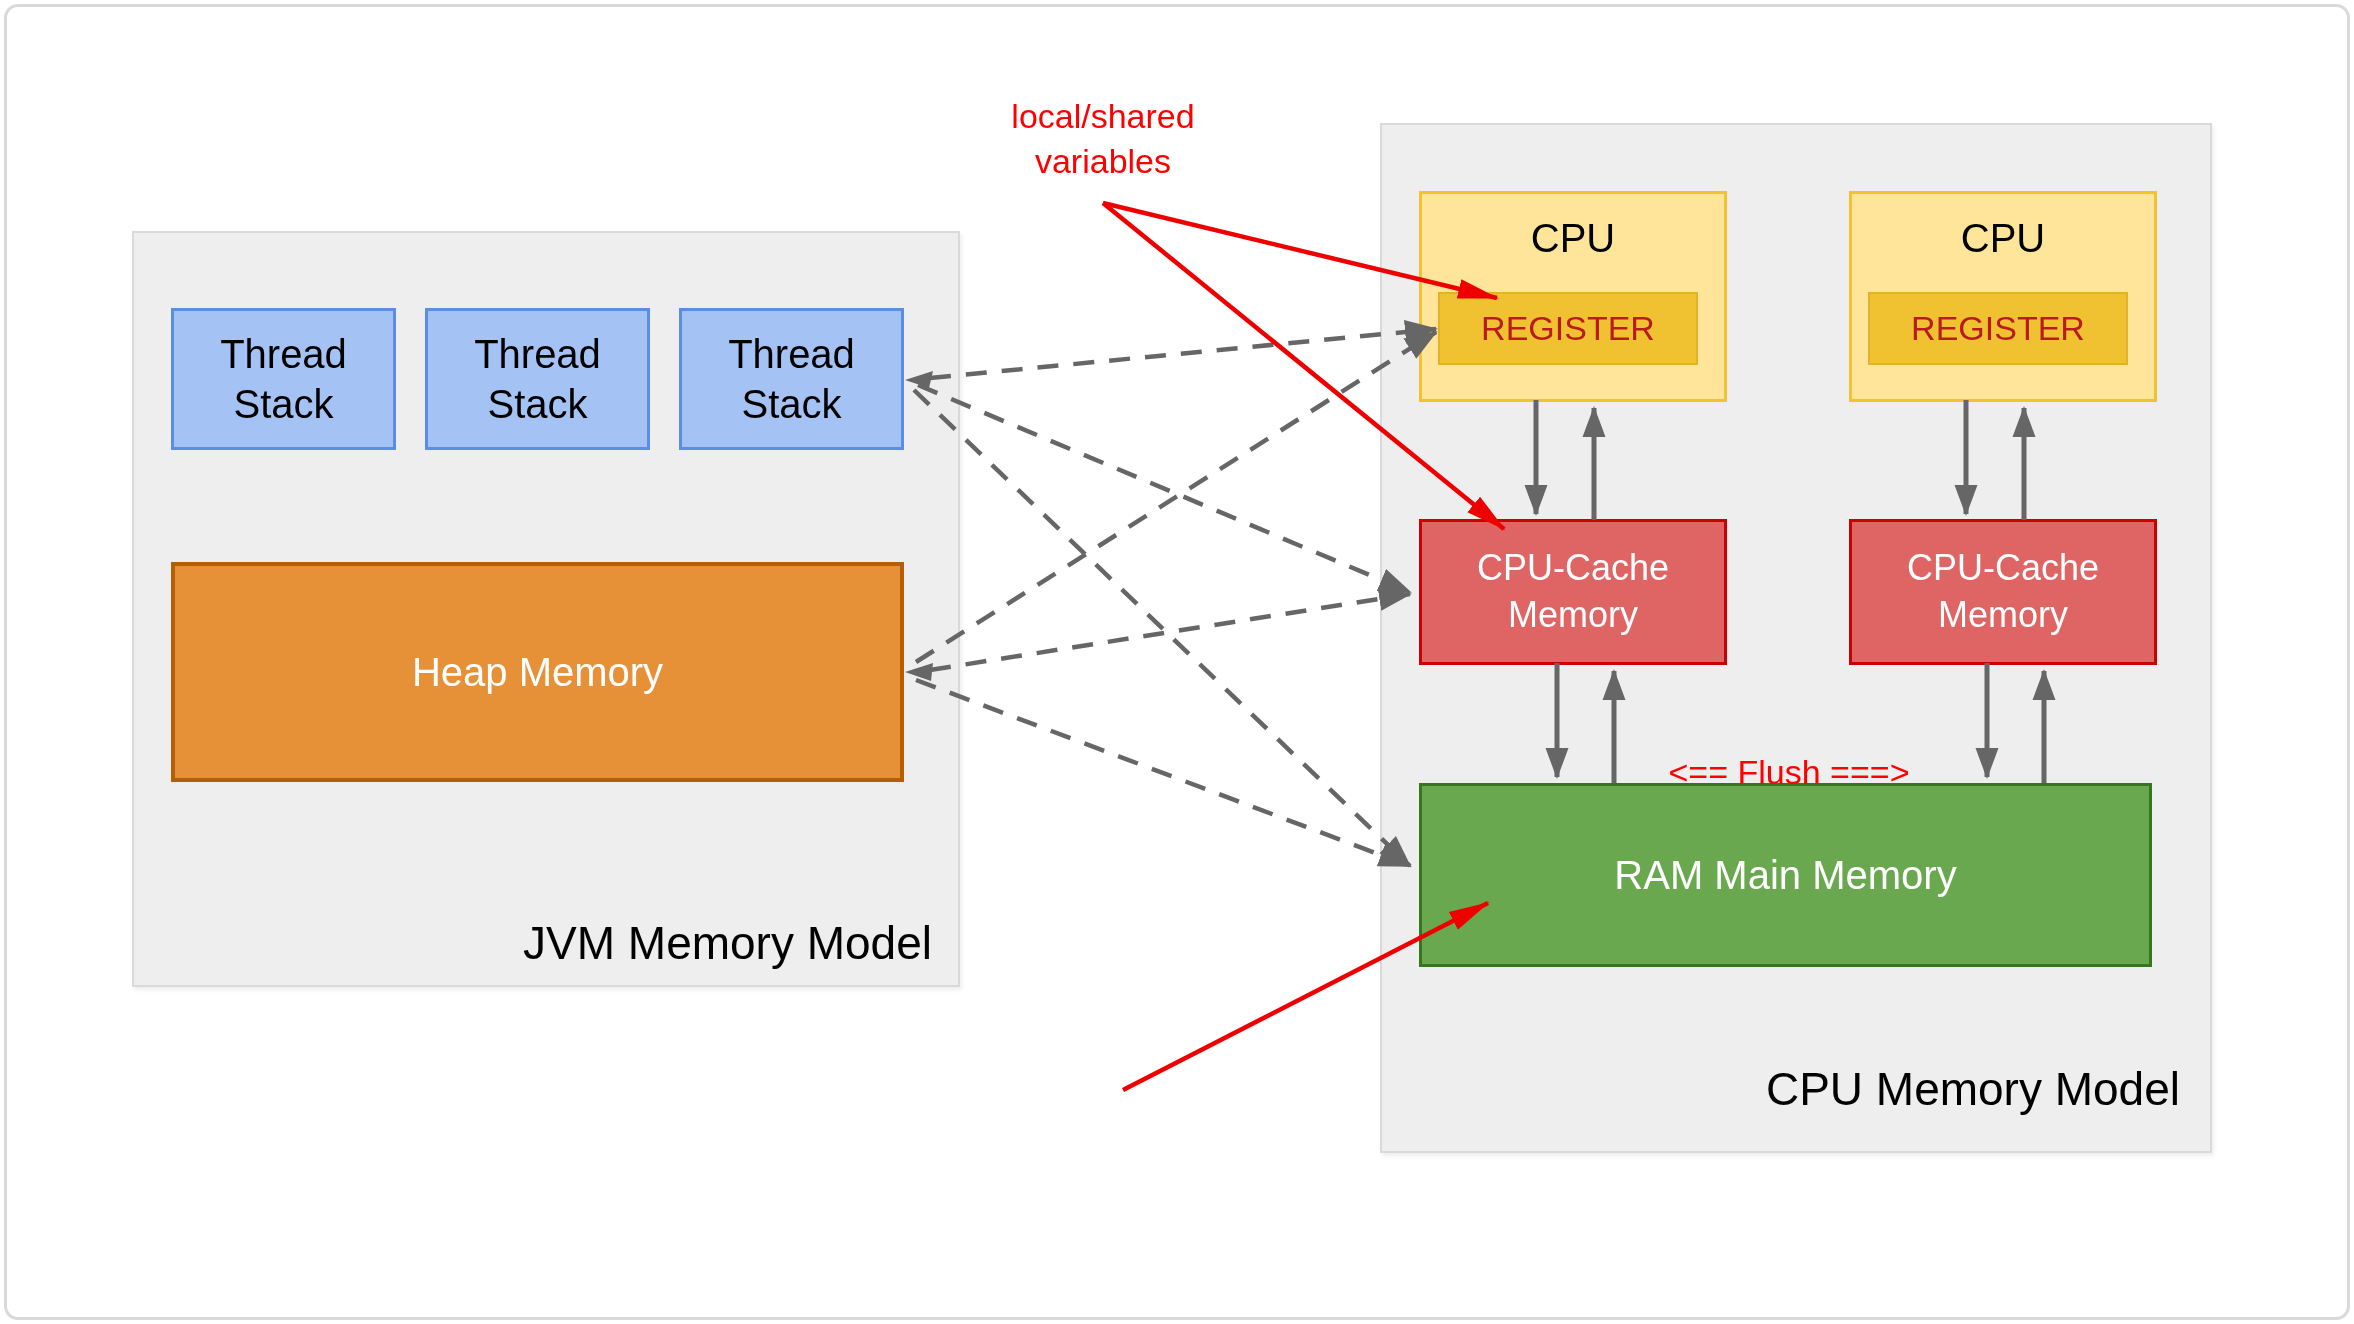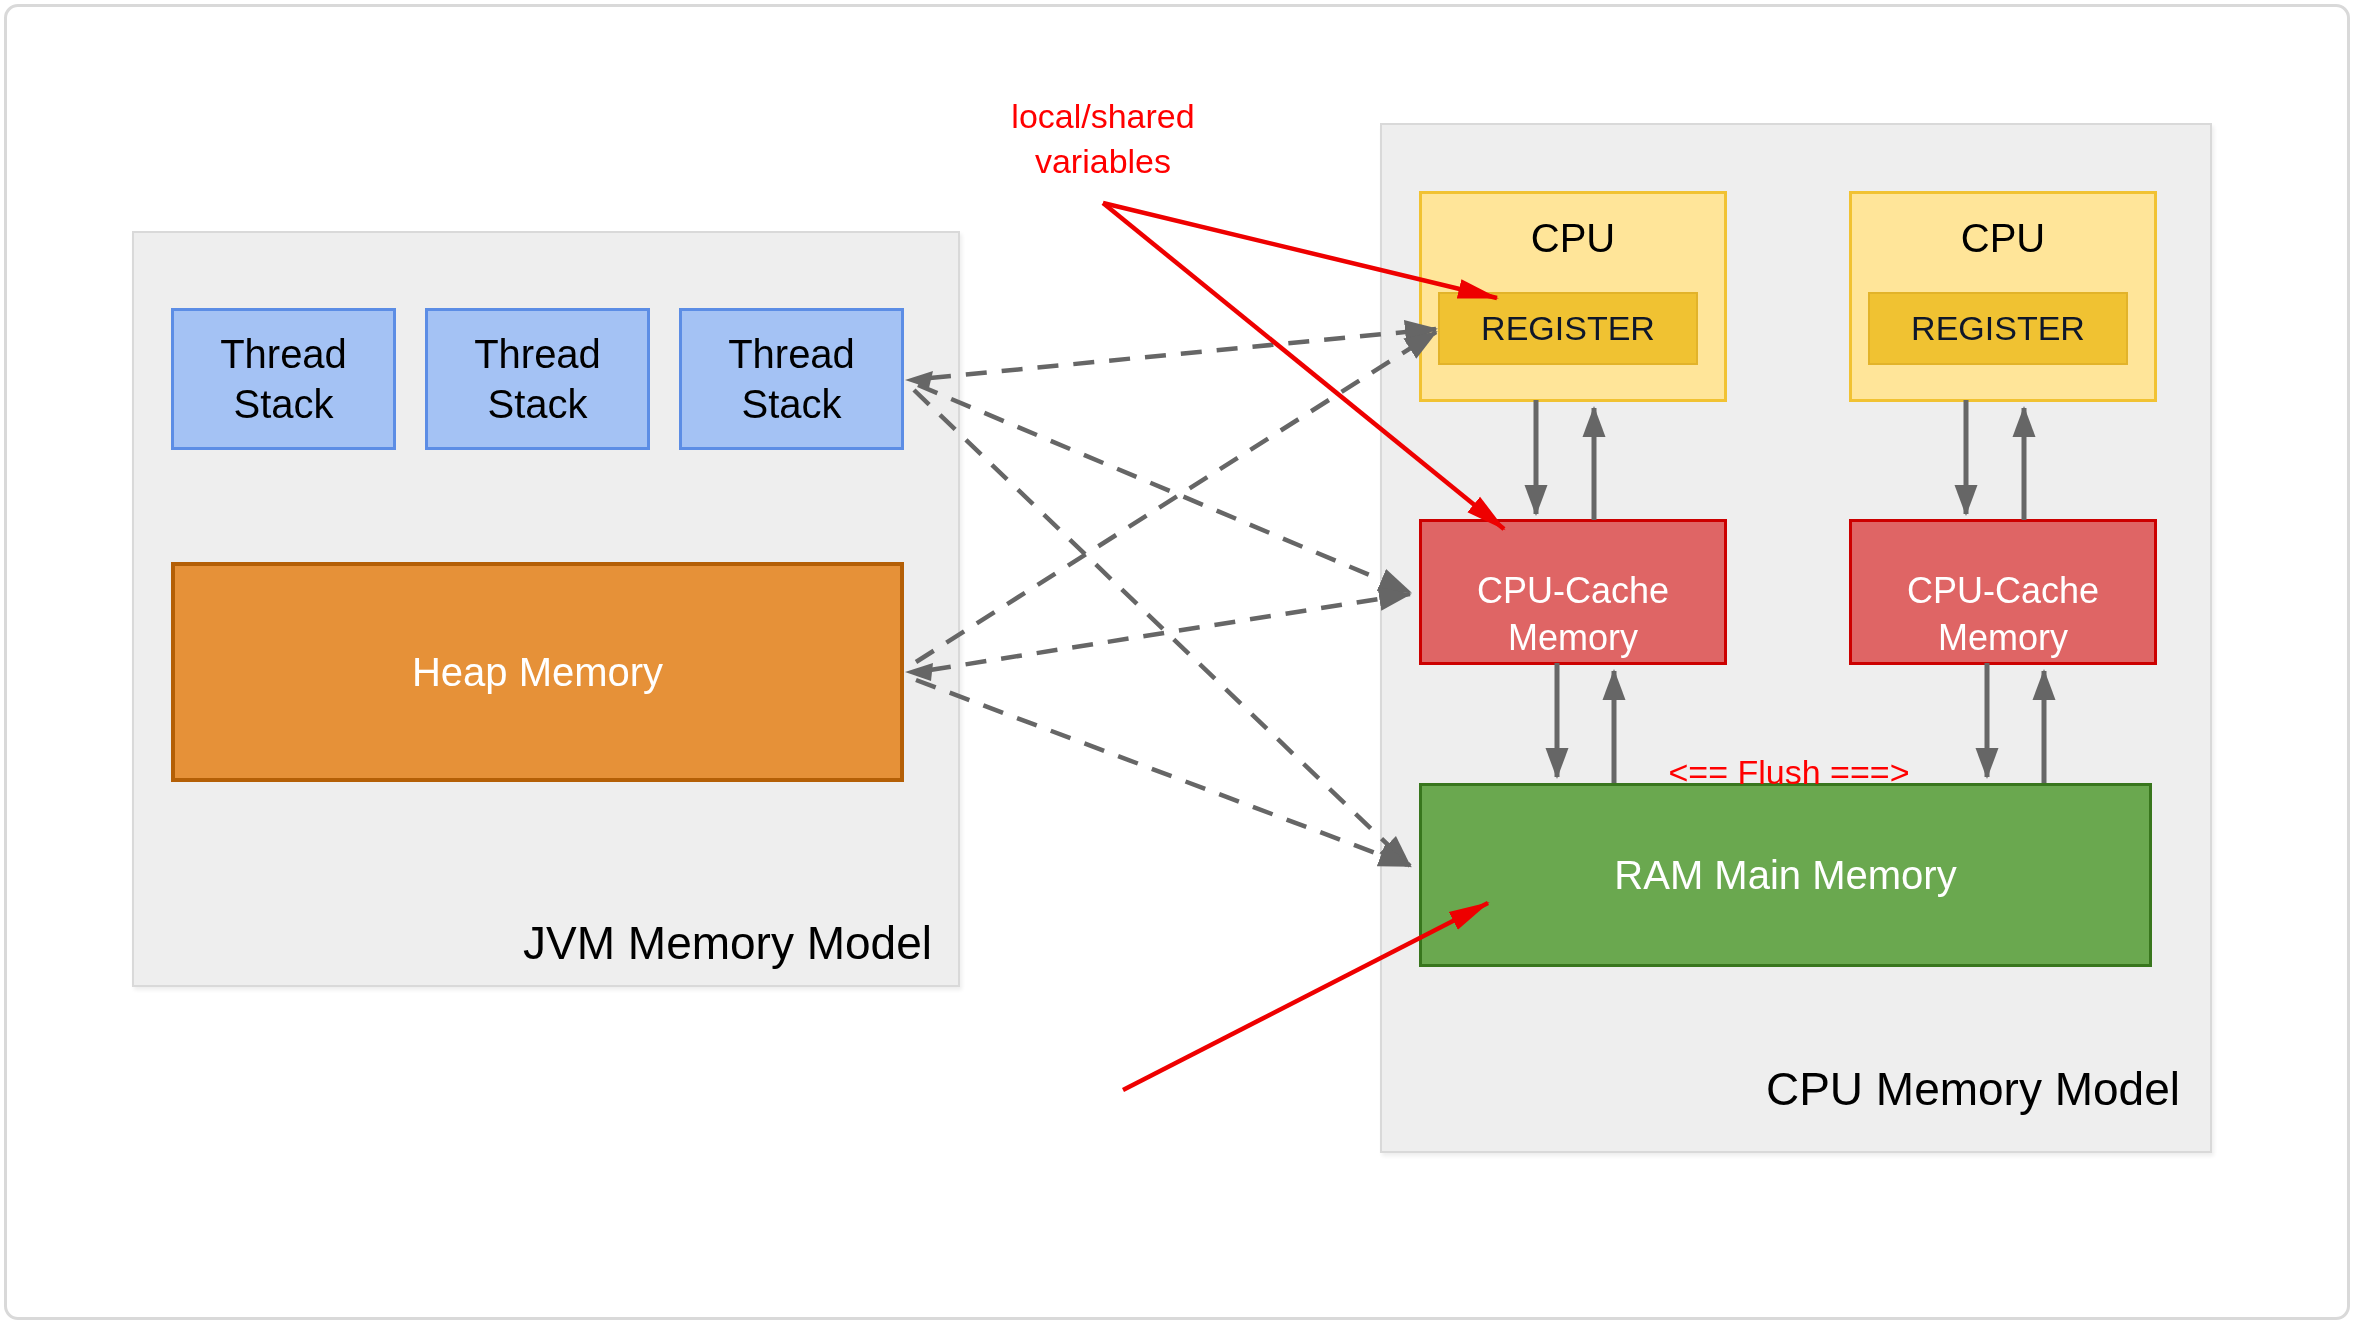--- a/index.html
+++ b/index.html
@@ -40,27 +40,27 @@
   }
   .cpu{
     top:191px;width:308px;height:211px;
     background:var(--cpu-fill);border:3px solid var(--cpu-border);
     align-items:flex-start;padding-top:22px;font-size:40px;color:#000;
   }
   .cpu-1{left:1419px;} .cpu-2{left:1849px;}
   .register{
     top:292px;width:260px;height:73px;
     background:var(--register-fill);border:2px solid var(--register-border);
-    font-size:34px;color:#0f172a;
+    font-size:34px;color:#b91c1c;
   }
   .register-1{left:1438px;} .register-2{left:1868px;}
   .cache{
     top:519px;width:308px;height:146px;
     background:var(--cache-fill);border:3px solid var(--cache-border);
-    font-size:36px;color:#fff;line-height:1.3;padding:0 40px;align-items:flex-end;
+    font-size:36px;color:#fff;line-height:1.3;padding:0 40px;
   }
   .cache-1{left:1419px;} .cache-2{left:1849px;}
   .ram{
     left:1419px;top:783px;width:733px;height:184px;
     background:var(--ram-fill);border:3px solid var(--ram-border);
     font-size:40px;color:#fff;
   }
   .annotation{
     position:absolute;color:var(--annotation-color);font-size:34px;
     text-align:center;line-height:1.32;

